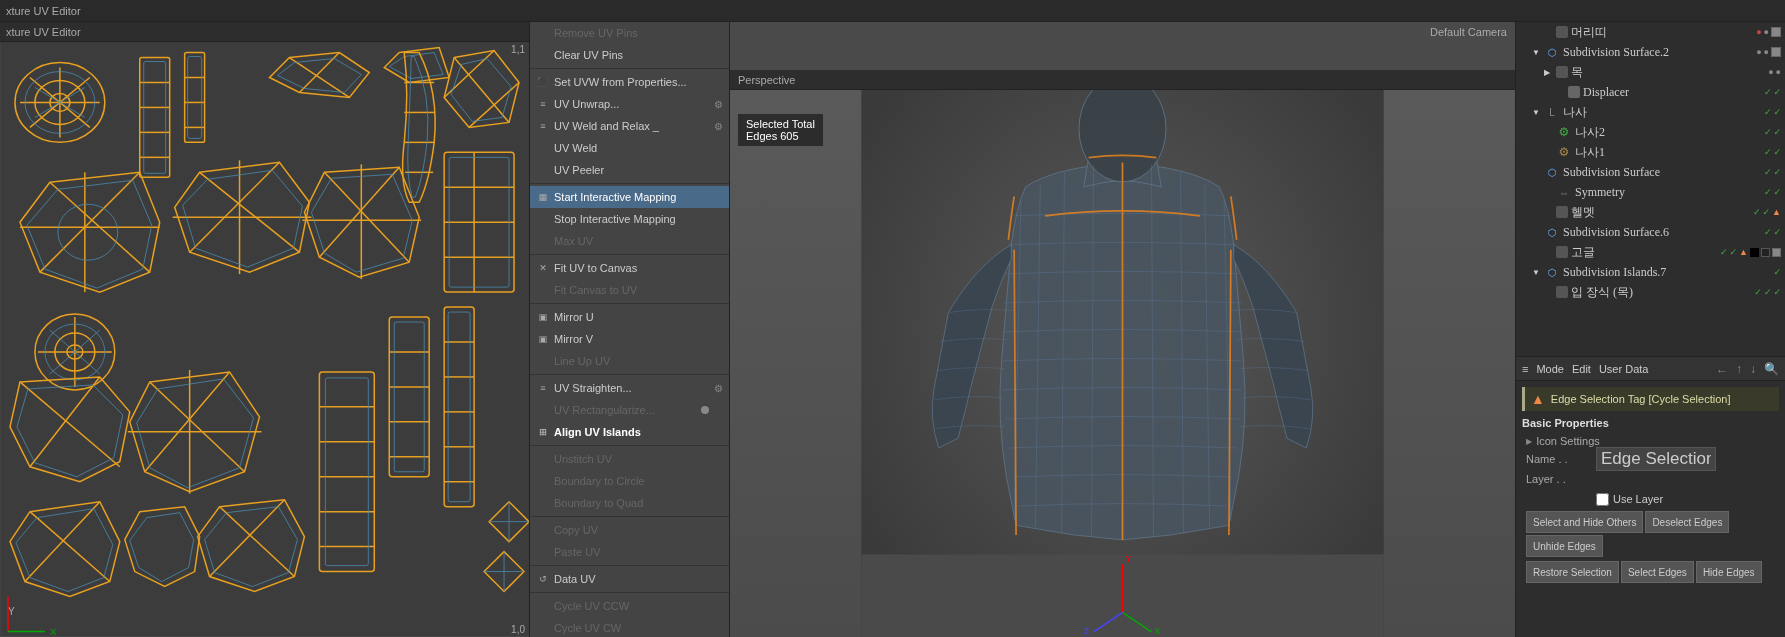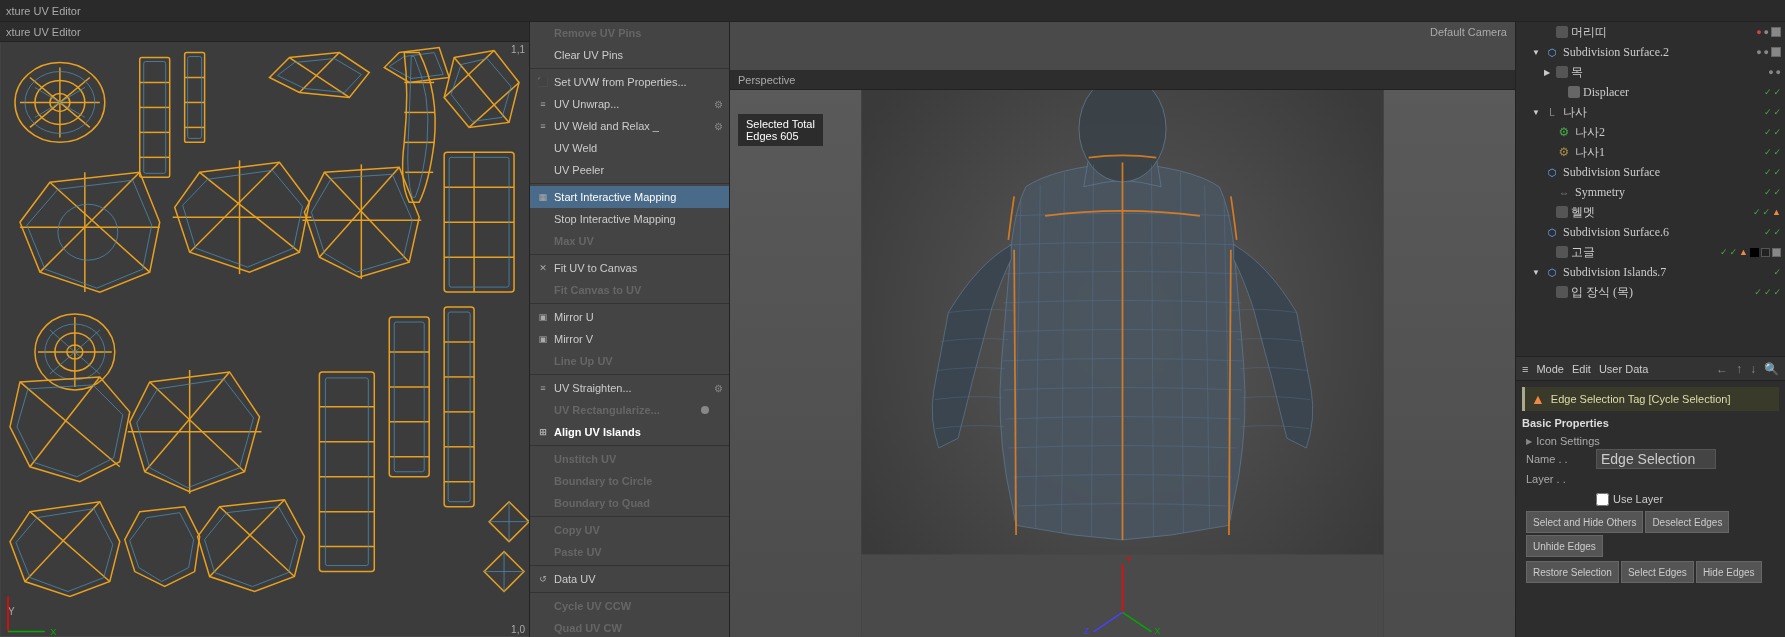--- a/index.html
+++ b/index.html
@@ -103,21 +103,20 @@
       font-size: 11px;
       color: #ccc;
     }
     .menu-item.highlighted {
       background: #4a6a8a;
       color: #fff;
     }
     .menu-item.disabled {
       color: #666;
       cursor: default;
-      font-weight: bold;
     }
     .menu-item .icon {
       position: absolute;
       left: 6px;
       width: 14px;
       height: 14px;
       display: flex;
       align-items: center;
       justify-content: center;
       font-size: 9px;
@@ -295,21 +294,21 @@
       flex-shrink: 0;
     }
     .prop-value {
       color: #ccc;
       flex: 1;
     }
     .prop-input {
       background: #444;
       border: 1px solid #555;
       color: #ccc;
-      font-size: 14px;
+      font-size: 17px;
       padding: 1px 4px;
       width: 120px;
     }
 
     
     .action-btn {
       height: 22px;
       background: #555;
       border: 1px solid #666;
       color: #ccc;
@@ -697,21 +696,21 @@
       <span class="icon" style="color:#aaa;">↺</span>
       <span>Data UV</span>
     </div>
     <div class="menu-separator"></div>
     <div class="menu-item disabled">
       <span class="icon"></span>
       <span>Cycle UV CCW</span>
     </div>
     <div class="menu-item disabled">
       <span class="icon"></span>
-      <span>Quad UV CW</span>
+      <span>Cycle UV CW</span>
     </div>
 
   </div>
 
   <div id="viewport-3d">
     <div id="viewport-header">
       <span>Perspective</span>
       <span style="position:absolute; right:8px; top:4px;">Default Camera</span>
     </div>
     <div id="viewport-canvas">

